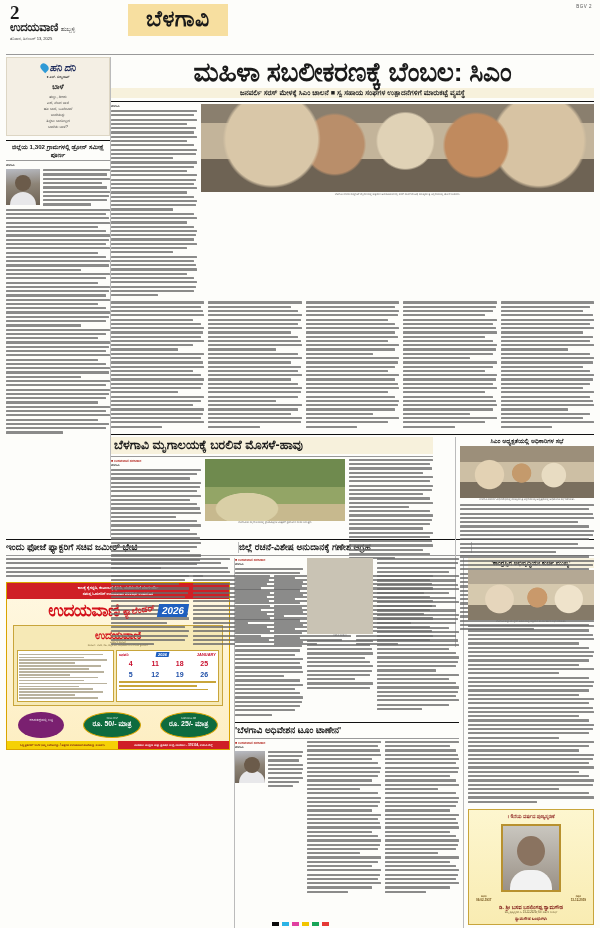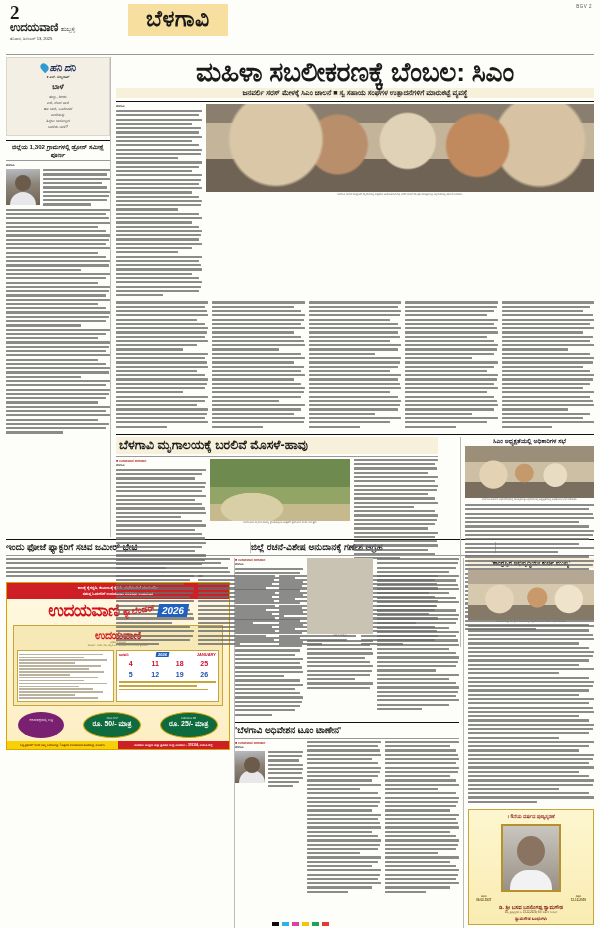--- a/index.html
+++ b/index.html
@@ -213,21 +213,21 @@
             <i class="s2"></i>
           <i class="s1"></i>
             <i class="s3"></i>
             <i class="s5"></i>
             <i class="s2"></i>
             <i class="s6"></i>
         </div>
       </div>
     </div>
 
-    <div class="grow vrule" style="padding-left:5px">
+    <div class="grow vrule" style="">
 
       <div class="h-main">ಮಹಿಳಾ ಸಬಲೀಕರಣಕ್ಕೆ ಬೆಂಬಲ: ಸಿಎಂ</div>
       <div class="h-band">
         <div class="h-sub">ಜನವರ್ಲಿ ಸರಸ್ ಮೇಳಕ್ಕೆ ಸಿಎಂ ಚಾಲನೆ ■ ಸ್ವ ಸಹಾಯ ಸಂಘಗಳ ಉತ್ಪಾದನೆಗಳಿಗೆ ಮಾರುಕಟ್ಟೆ ವ್ಯವಸ್ಥೆ</div>
       </div>
       <div class="rule" style="margin:3px 0 2px"></div>
 
       <div class="row" style="gap:4px">
         <div style="flex:0 0 86px">
           <div class="byline">ಬೆಳಗಾವಿ</div>
@@ -650,21 +650,21 @@
               <i class="s2"></i>
               <i class="s6"></i>
           </div>
         </div>
       </div>
 
     </div>
   </div>
 
   <div class="rule" style="margin:2px 0"></div>
-  <div class="row" style="gap:16px">
+  <div class="row" style="gap:4px">
     <div style="flex:0 0 228px" class="h3">ಇಂದು ಫೋಜೆ ಫ್ಯಾಕ್ಟರಿಗೆ ಸಚಿವ ಜಮೀರ್ ಭೇಟಿ</div>
     <div style="flex:0 0 228px" class="h3 vrule">ಜಿಲ್ಲೆ ರಚನೆ-ವಿಶೇಷ ಅನುದಾನಕ್ಕೆ ಗಣೇಶ ಆಗ್ರಹ</div>
     <div class="grow vrule" style="padding-left:4px"></div>
   </div>
   <div class="rule-thin" style="margin:2px 0"></div>
 
   <div class="row" style="gap:4px;height:370px">
 
     <div style="flex:0 0 224px">
       <div class="lines" style="margin-bottom:3px">

